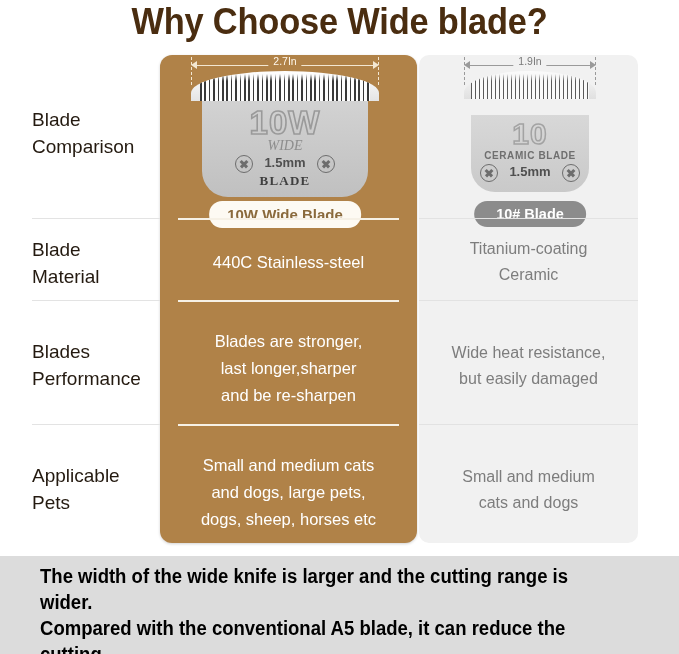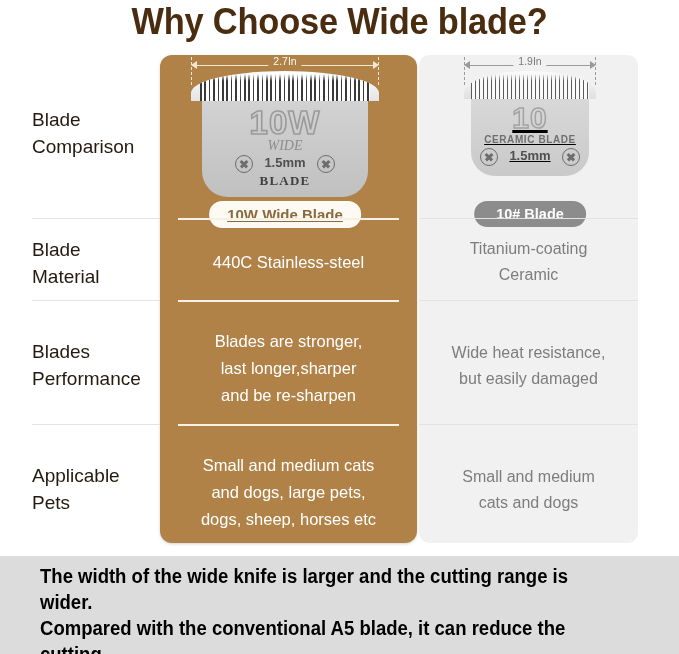--- a/index.html
+++ b/index.html
@@ -307,38 +307,38 @@
           <div class="plate-sub" style="font-size:14px; color:#8d8d8d; margin-top:-1px;">WIDE</div>
           <div class="plate-mid" style="margin-top:1px;">
             <span class="screw"></span>
             <span class="mm" style="color:#4f4f4f;">1.5mm</span>
             <span class="screw"></span>
           </div>
           <div class="brand" style="font-size:13px; color:#3f3f3f; margin-top:0px;">BLADE</div>
         </div>
       </div>
 
-      <div class="pill pill-w" style="top:144px;text-decoration:underline;">10W Wide Blade</div>
+      <div class="pill pill-w" style="top:144px;">10W Wide Blade</div>
     </div>
 
     <div class="blade-wrap" style="left:464px; top:9px; width:132px; height:148px;">
       <div class="dim-row">
         <div class="dim-line" style="background:#9a9a9a;"></div>
         <div class="dim-arrow" style="left:0; border-right:6px solid #9a9a9a;"></div>
         <div class="dim-arrow" style="right:0; border-left:6px solid #9a9a9a;"></div>
         <div class="dim-tick" style="left:0; border-color:#9a9a9a;"></div>
         <div class="dim-tick" style="right:0; border-color:#9a9a9a;"></div>
         <div class="dim-label" style="background:#f1f1f1; color:#7a7a7a;">1.9In</div>
       </div>
 
       <div class="blade-body">
         <div class="teeth" style="background:linear-gradient(#fbfbfb,#e0e0e0); height:28px;">
           <div class="teeth-inner" style="background:repeating-linear-gradient(to right,#5a5a5a 0 1.4px,#fafafa 1.4px 4px); -webkit-mask-image:linear-gradient(to bottom, transparent 0, #000 7px, #000 100%); mask-image:linear-gradient(to bottom, transparent 0, #000 7px, #000 100%);"></div>
         </div>
-        <div class="plate" style="background:linear-gradient(#d8d8d8,#c9c9c9); padding:4px 0 10px; width:90%; margin:0 auto; border-radius:0 0 24px 24px;text-decoration:underline;">
+        <div class="plate" style="background:linear-gradient(#d8d8d8,#c9c9c9); padding:4px 0 10px; width:90%; margin:16px auto; border-radius:0 0 24px 24px;">
           <div class="plate-num" style="font-size:30px; line-height:30px; -webkit-text-stroke:1.5px #a3a3a3;">10</div>
           <div style="font-size:10px; color:#6f6f6f; letter-spacing:0.6px; font-weight:bold; margin-top:1px;">CERAMIC BLADE</div>
           <div class="plate-mid" style="margin-top:3px;">
             <span class="screw"></span>
             <span class="mm" style="color:#4f4f4f;">1.5mm</span>
             <span class="screw"></span>
           </div>
         </div>
       </div>
 

